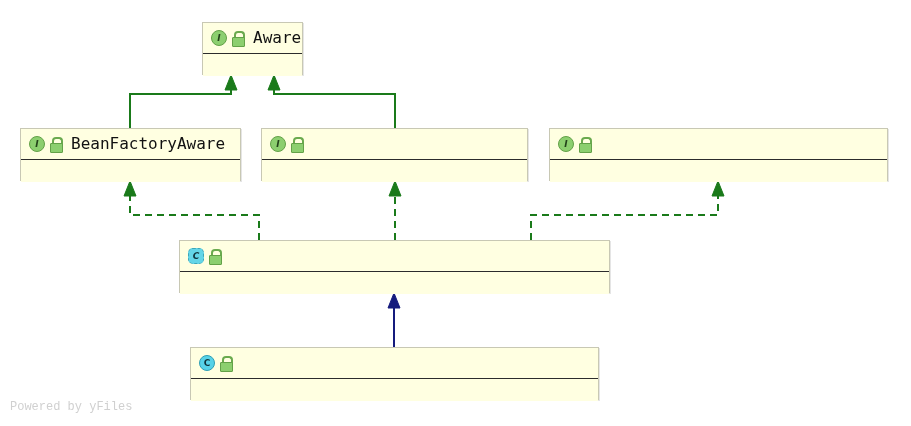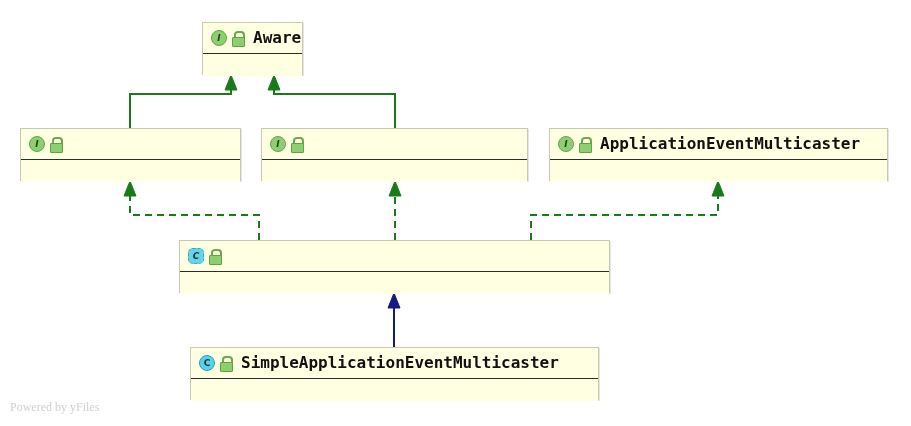--- a/index.html
+++ b/index.html
@@ -48,21 +48,20 @@
     box-sizing: border-box;
     height: 22px;
     background: #ffffe1;
   }
   .uml-title {
     font-family: "DejaVu Sans Mono", monospace;
     font-size: 16px;
     color: #111111;
     letter-spacing: 0px;
     line-height: 1;
-    font-weight: bold;
   }
   
   .type-icon {
     display: inline-block;
     position: relative;
     width: 16px;
     height: 16px;
     flex: 0 0 16px;
     margin-right: 4px;
   }
@@ -135,21 +134,21 @@
     height: 8px;
     background: #8ccf6f;
     border: 1px solid #63a148;
     border-radius: 1px;
   }
   
   #watermark {
     position: absolute;
     left: 10px;
     top: 400px;
-    font-family: Liberation Serif, serif;
+    font-family: Liberation Mono, monospace;
     font-size: 12px;
     color: #d0d0d0;
     user-select: none;
   }
 </style>
 </head>
 <body>
 
 <div id="diagram">
 
@@ -204,20 +203,21 @@
   <div class="uml-node" style="left:20px; top:128px; width:221px; height:53px;">
     <div class="uml-header">
       <span class="type-icon icon-interface">
         <span class="disc"></span>
           <span class="glyph">I</span>
       </span>
       <span class="lock-icon">
         <span class="shackle"></span>
           <span class="body"></span>
       </span>
+      <span class="uml-title">BeanFactoryAware</span>
     </div>
     <div class="uml-body"></div>
   </div>
 
   <div class="uml-node" style="left:261px; top:128px; width:267px; height:53px;">
     <div class="uml-header">
       <span class="type-icon icon-interface">
         <span class="disc"></span>
           <span class="glyph">I</span>
       </span>
@@ -232,21 +232,20 @@
   <div class="uml-node" style="left:549px; top:128px; width:339px; height:53px;">
     <div class="uml-header">
       <span class="type-icon icon-interface">
         <span class="disc"></span>
           <span class="glyph">I</span>
       </span>
       <span class="lock-icon">
         <span class="shackle"></span>
           <span class="body"></span>
       </span>
-      <span class="uml-title">ApplicationEventMulticaster</span>
     </div>
     <div class="uml-body"></div>
   </div>
 
   <div class="uml-node" style="left:179px; top:240px; width:431px; height:53px;">
     <div class="uml-header">
       <span class="type-icon icon-abstract-class">
         <span class="disc"></span>
           <span class="glyph">C</span>
       </span>
@@ -261,20 +260,19 @@
   <div class="uml-node" style="left:190px; top:347px; width:409px; height:53px;">
     <div class="uml-header">
       <span class="type-icon icon-class">
         <span class="disc"></span>
           <span class="glyph">C</span>
       </span>
       <span class="lock-icon">
         <span class="shackle"></span>
           <span class="body"></span>
       </span>
-      <span class="uml-title">SimpleApplicationEventMulticaster</span>
     </div>
     <div class="uml-body"></div>
   </div>
 
   <div id="watermark">Powered by yFiles</div>
 
 </div>
 
 </body></html>

